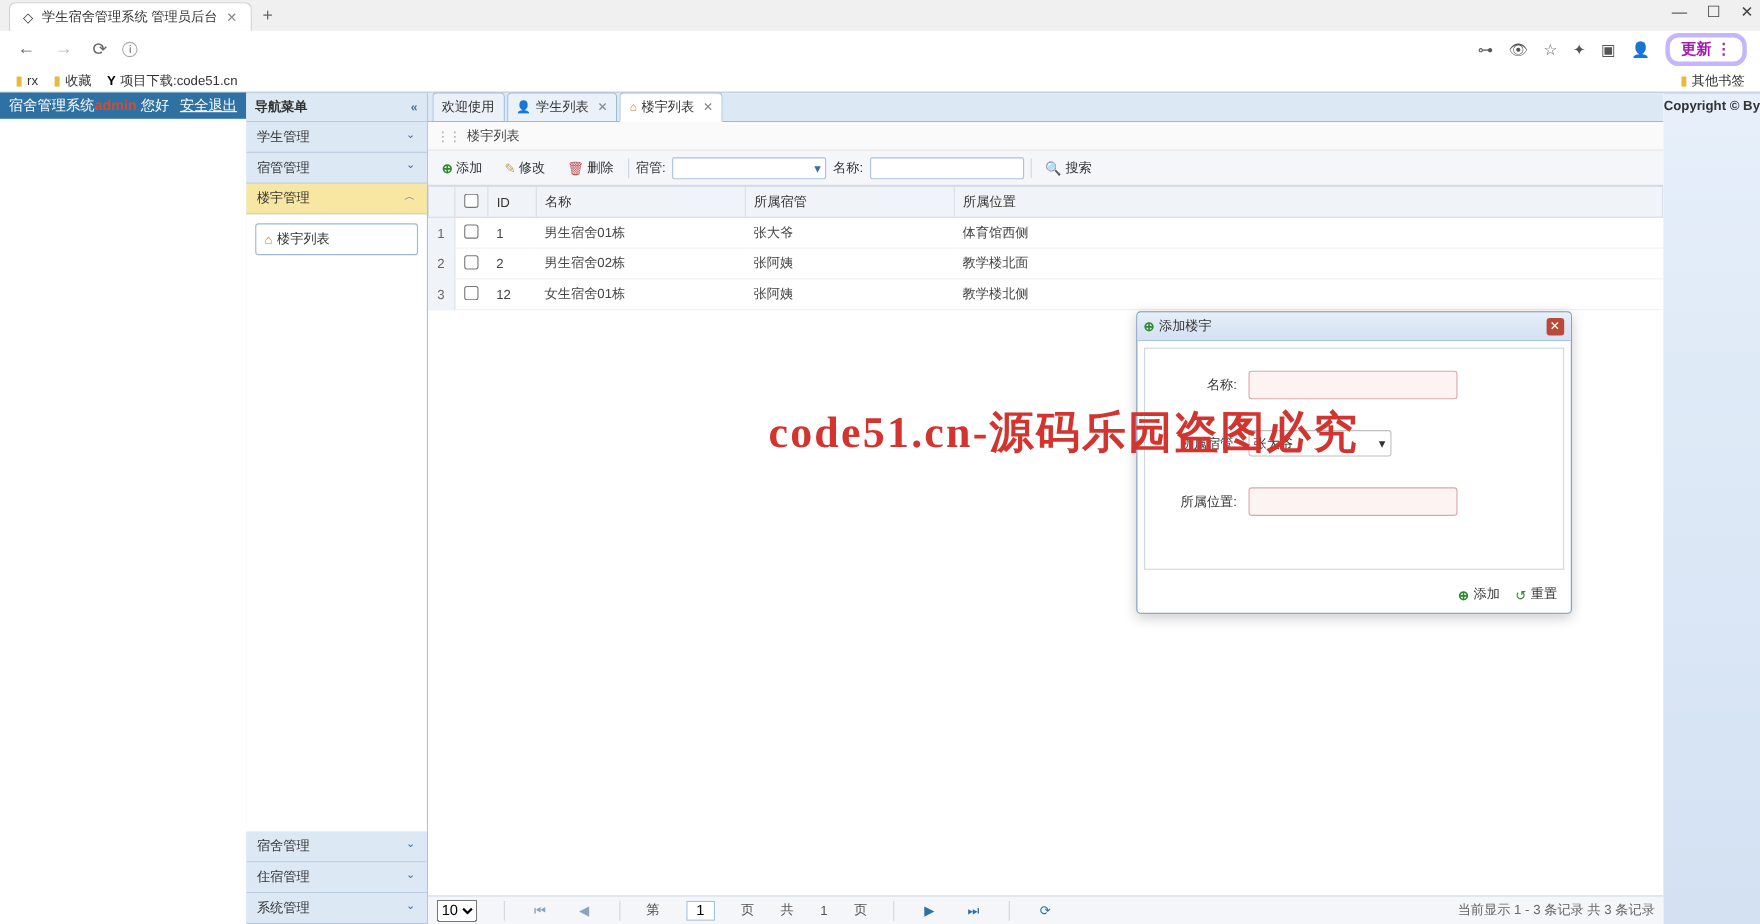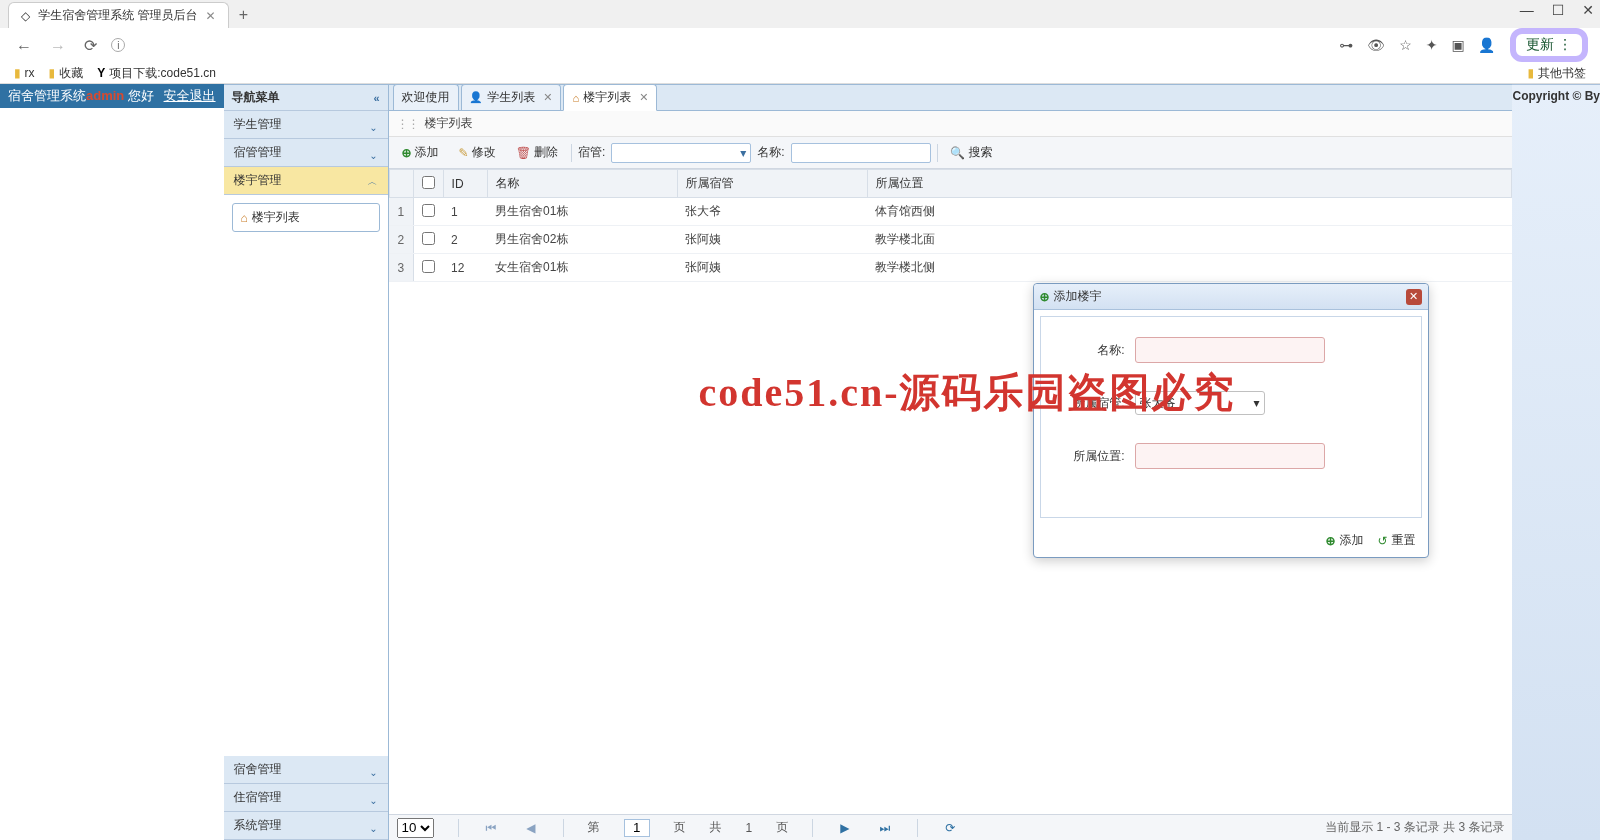--- a/index.html
+++ b/index.html
@@ -8,37 +8,37 @@
 .tab-strip { height: 28px; background: #f0f0f0; display: flex; align-items: flex-end; padding-left: 8px; }
 .browser-tab { background: #fff; border: 1px solid #ccc; border-bottom: none; border-radius: 6px 6px 0 0; padding: 4px 12px; display: flex; align-items: center; gap: 8px; font-size: 12px; }
 .tab-close { color: #888; cursor: pointer; }
 .new-tab { padding: 4px 10px; color: #666; font-size: 16px; }
 .browser-win-btns { position: absolute; right: 6px; top: 2px; display: flex; gap: 18px; color: #444; font-size: 14px; }
 .addr-bar { height: 34px; display: flex; align-items: center; gap: 10px; padding: 0 12px; }
 .nav-btn { color: #666; font-size: 16px; padding: 2px 4px; }
 .url-box { flex: 1; display: flex; align-items: center; gap: 6px; color: #666; }
 .url-icon { border: 1px solid #aaa; border-radius: 50%; width: 14px; height: 14px; display: inline-flex; align-items: center; justify-content: center; font-size: 10px; }
 .right-icons { display: flex; align-items: center; gap: 14px; color: #555; font-size: 14px; }
-.update-btn { border: 6px solid #c4b5fd; border-radius: 12px; padding: 2px 10px; color: #14532d; }
+.update-btn { border: 4px solid #c4b5fd; border-radius: 12px; padding: 2px 10px; color: #a21caf; font-weight: bold; }
 .bookmark-bar { height: 22px; display: flex; align-items: center; gap: 14px; padding: 0 14px; font-size: 12px; color: #333; }
 .bm-item { display: flex; align-items: center; gap: 4px; }
 .bm-folder { color: #e8b93d; }
 .bm-right { margin-left: auto; }
 
 .app { position: absolute; top: 84px; left: 0; right: 0; bottom: 0; display: flex; flex-direction: row; }
 .app-header { background: #2f71a3; color: #fff; height: 24px; display: flex; align-items: center; padding: 0 8px; font-size: 13px; }
 .app-header .user { margin-left: auto; }
 .app-header .user .un { color: #d84a2f; font-weight: bold; }
 .app-header a { color: #fff; margin-left: 6px; }
 
 .app-body { flex: 1; display: flex; border-top: 1px solid #9cb9d6; }
 .sidebar { width: 165px; border-right: 1px solid #9cb9d6; background: #dfe9f5; display: flex; flex-direction: column; }
 .sb-title { background: #dce8f4; border-bottom: 1px solid #b7c9de; padding: 4px 8px; font-weight: bold; display: flex; align-items: center; }
 .sb-title .collapse { margin-left: auto; color: #3b6fa0; font-size: 11px; }
-.sb-group { background: #dce8f4; border-bottom: 1px solid #b7c9de; padding: 5px 10px; display: flex; align-items: flex-end; }
+.sb-group { background: #dce8f4; border-bottom: 1px solid #b7c9de; padding: 5px 10px; display: flex; align-items: flex-start; }
 .sb-group.active { background: #f8e7a2; }
 .sb-group .chev { margin-left: auto; color: #3b6fa0; font-size: 10px; }
 .sb-sub { background: #fff; padding: 8px; flex: 1; }
 .sb-link { border: 1px solid #9cb9d6; background: #fff; border-radius: 3px; padding: 5px 8px; display: flex; align-items: center; gap: 4px; }
 .sb-link .hicn { color: #c97e2a; }
 
 .main { flex: 1; display: flex; flex-direction: column; background: #fff; position: relative; }
 .tabs { height: 26px; background: #dce8f4; border-bottom: 1px solid #9cb9d6; display: flex; align-items: flex-end; padding-left: 4px; gap: 2px; }
 .tab { background: #eaf1f9; border: 1px solid #9cb9d6; border-bottom: none; border-radius: 4px 4px 0 0; padding: 4px 8px; display: flex; align-items: center; gap: 4px; font-size: 12px; }
 .tab.active { background: #fff; border-bottom: 1px solid #fff; margin-bottom: -1px; }

